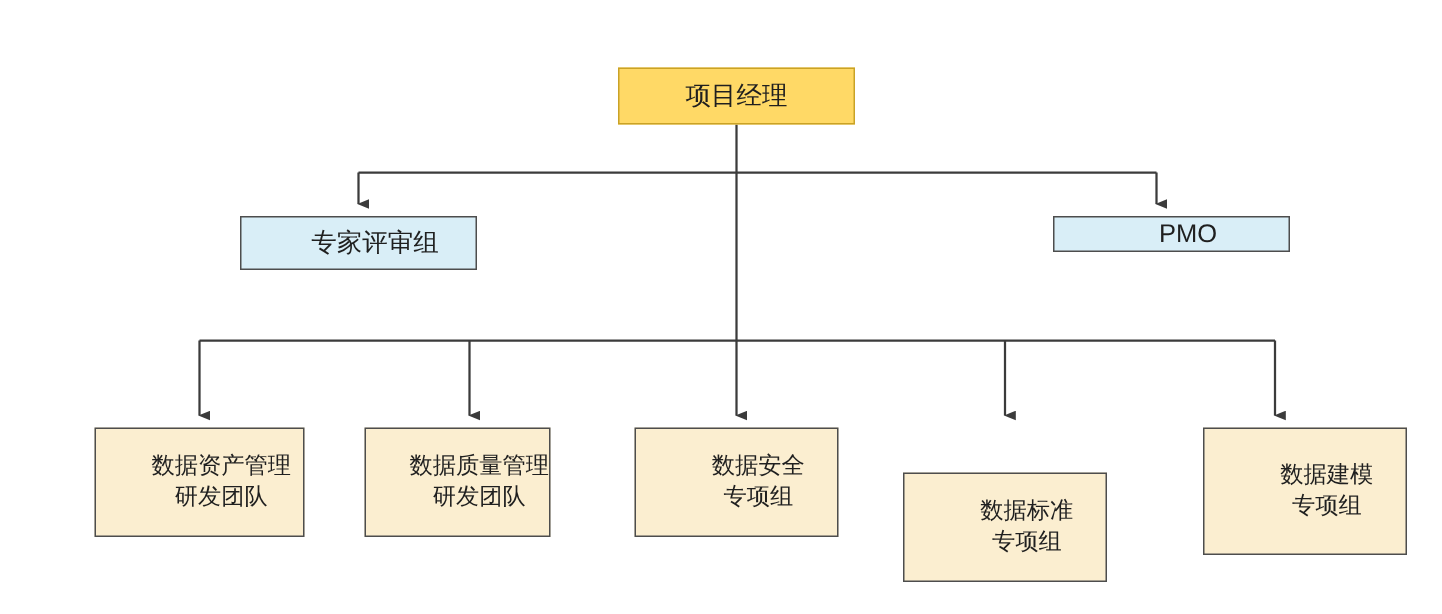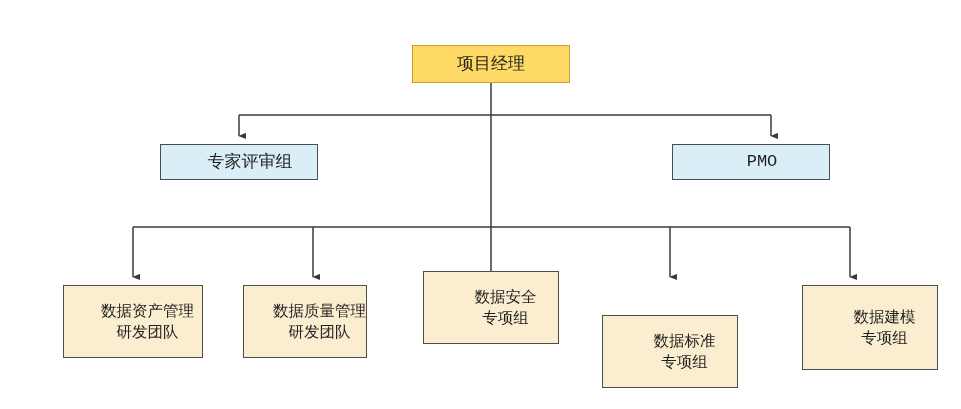--- a/index.html
+++ b/index.html
@@ -80,29 +80,29 @@
       <path d="M491,227 L491,277" marker-end="url(#arrowhead)"></path>
       <path d="M670,227 L670,277" marker-end="url(#arrowhead)"></path>
       <path d="M850,227 L850,277" marker-end="url(#arrowhead)"></path>
     </g>
   </svg>
 
   <div class="node node-root" style="left:412px; top:45px; width:158px; height:38px;">项目经理</div>
 
   <div class="node node-staff" style="left:160px; top:144px; width:158px; height:36px;">专家评审组</div>
 
-  <div class="node node-staff" style="left:672px; top:144px; width:158px; height:36px;font-family:Liberation Mono, monospace;">PMO</div>
+  <div class="node node-staff" style="left:702px; top:144px; width:158px; height:24px;">PMO</div>
 
   <div class="node node-team" style="left:63px; top:285px; width:140px; height:73px;">数据资产管理
 研发团队</div>
 
   <div class="node node-team" style="left:243px; top:285px; width:124px; height:73px;">数据质量管理
 研发团队</div>
 
-  <div class="node node-team" style="left:423px; top:271px; width:136px; height:73px;">数据安全
+  <div class="node node-team" style="left:423px; top:285px; width:136px; height:73px;">数据安全
 专项组</div>
 
   <div class="node node-team" style="left:602px; top:285px; width:136px; height:73px;margin-top:30px;">数据标准
 专项组</div>
 
   <div class="node node-team" style="left:758px; top:285px; width:136px; height:85px;margin-left:44px;">数据建模
 专项组</div>
 
 </div>
 

